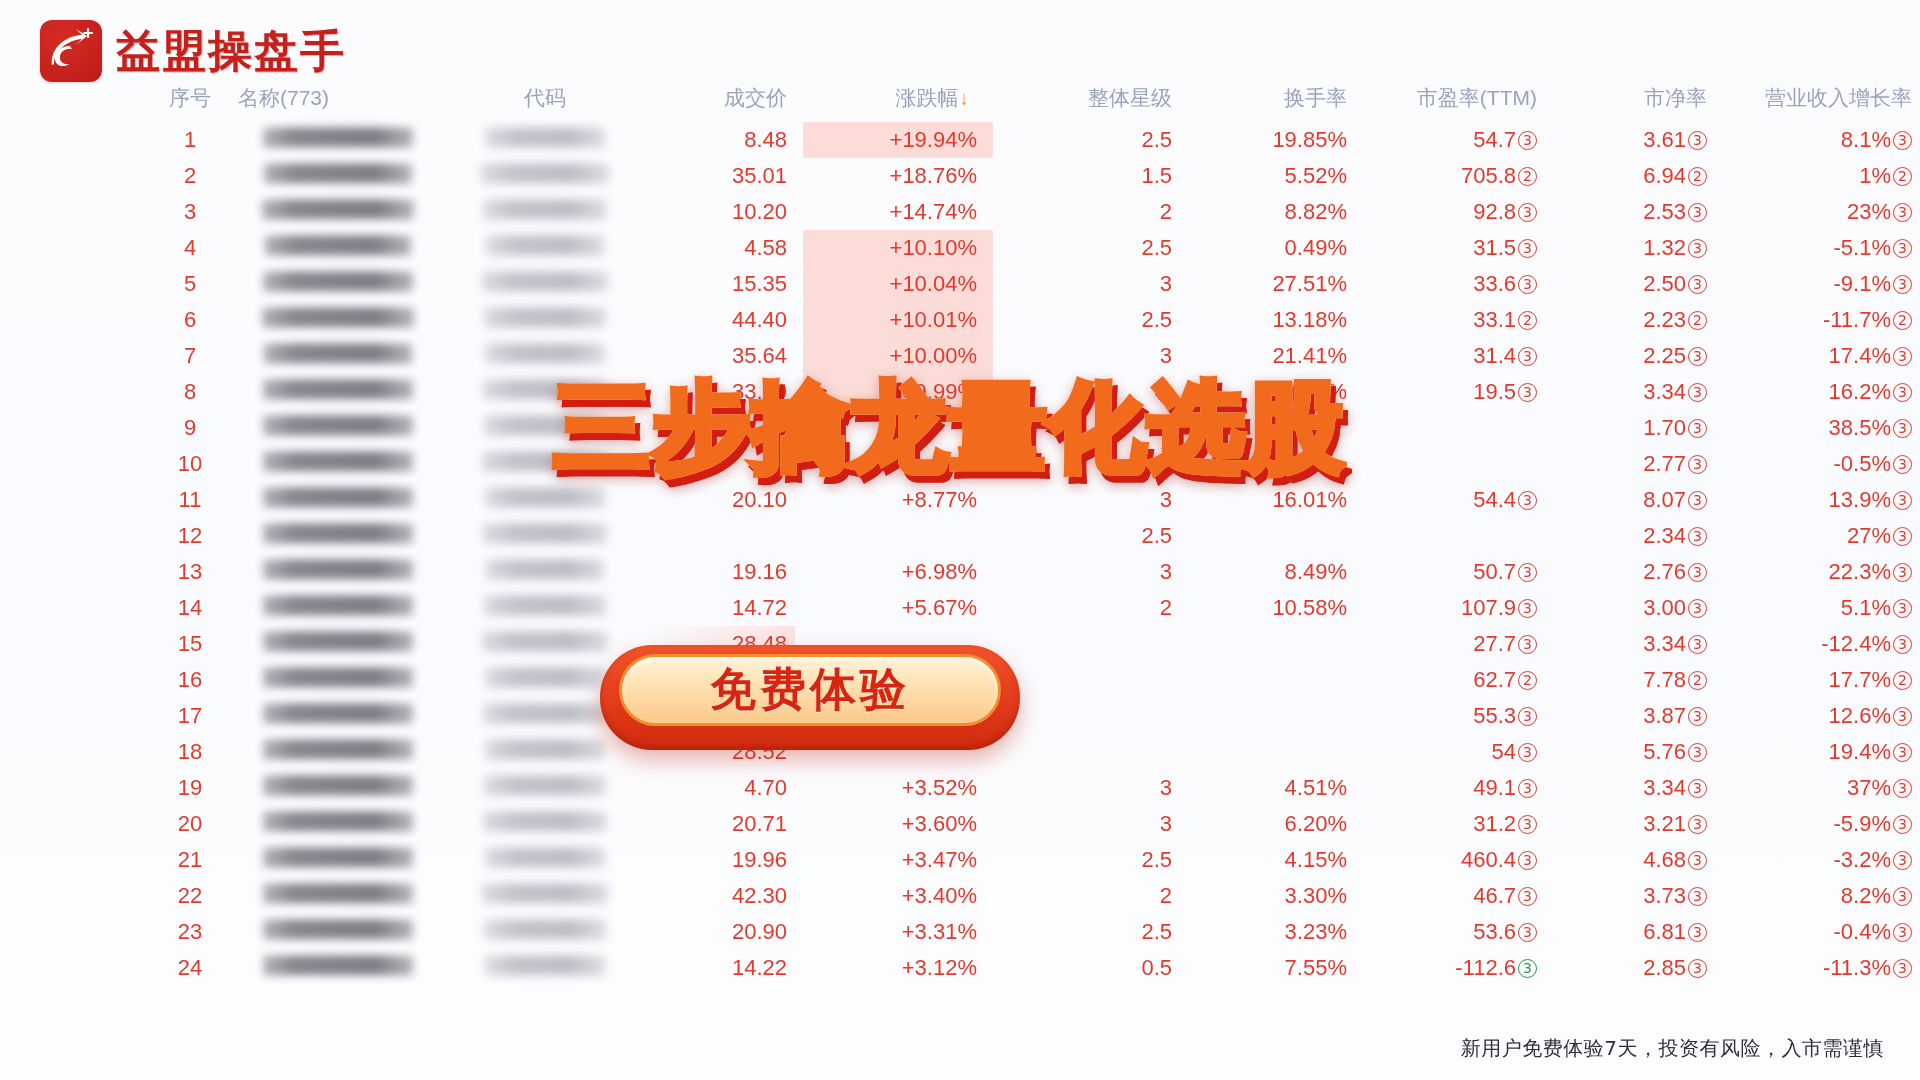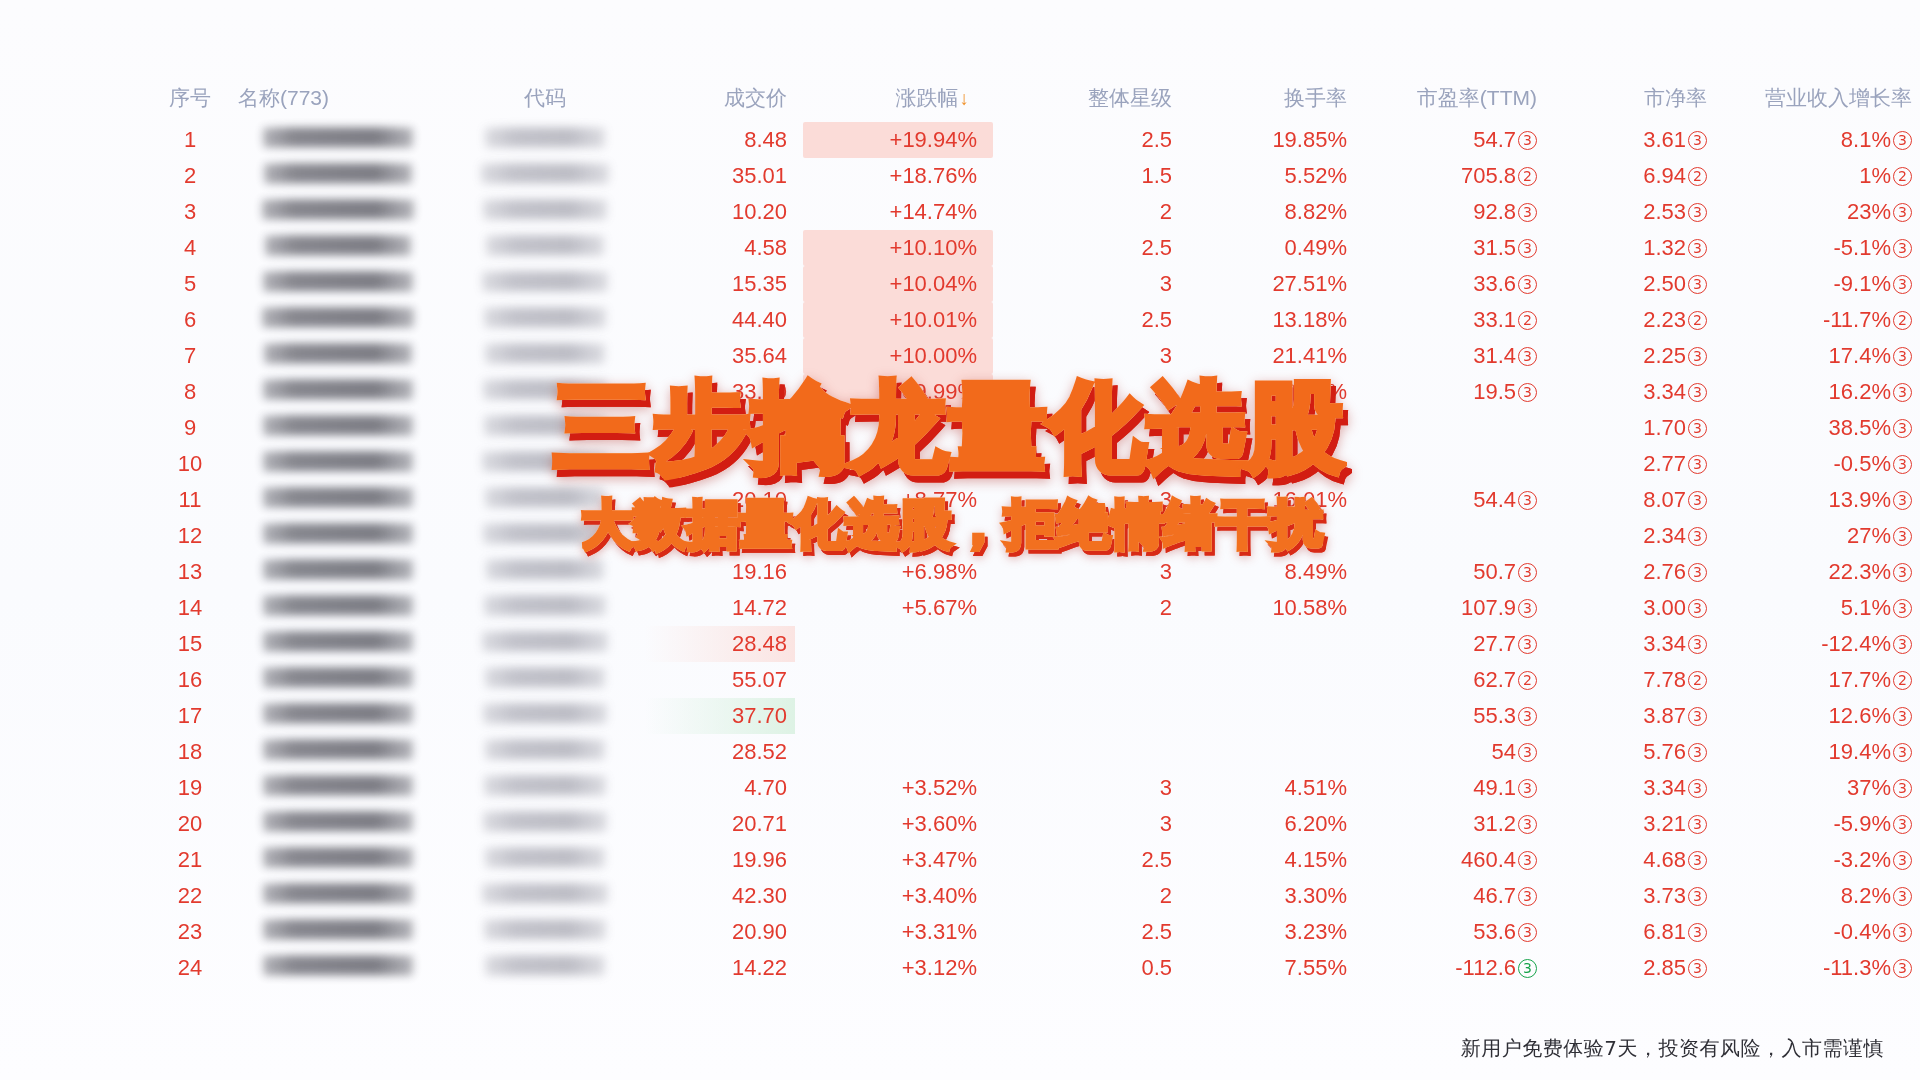--- a/index.html
+++ b/index.html
@@ -228,20 +228,33 @@
     color: #2f2f36;
     letter-spacing: .5px;
     white-space: nowrap;
   }
 </style>
 </head>
 <body>
 
 <div id="app">
 
+  <div class="brand">
+    <div class="brand-logo">
+      <svg viewBox="0 0 62 62" width="62" height="62" aria-hidden="true">
+        <path d="M14 44 C14 30, 28 20, 42 19 L36 25 L47 16 L36 9 L42 15 C24 16, 10 29, 12 45 Z" fill="#ffffff"></path>
+        <path d="M30 26 C20 26, 14 33, 15 40 C16 46, 24 48, 29 44 C23 45, 19 41, 20 36 C21 31, 26 28, 32 29 Z" fill="#ffffff"></path>
+        <g stroke="#ffffff" stroke-width="2.2" stroke-linecap="round">
+          <line x1="48" y1="9" x2="48" y2="17"></line>
+          <line x1="44" y1="13" x2="52" y2="13"></line>
+        </g>
+      </svg>
+    </div>
+    <div class="brand-name">益盟操盘手</div>
+  </div>
 
   <div class="table-wrap">
     <table class="stock">
       <colgroup>
         <col class="c-idx">
           <col class="c-name">
           <col class="c-code">
           <col class="c-price">
           <col class="c-chg">
         <col class="c-star">
@@ -564,19 +577,25 @@
             <td class="ta-r green-val">-112.6<span class="circ green">3</span></td>
             <td class="ta-r">2.85<span class="circ">3</span></td>
             <td class="ta-r">-11.3%<span class="circ">3</span></td>
           </tr>
         </tbody>
     </table>
   </div>
 
   <div class="promo">
     <div class="promo-title">三步擒龙量化选股</div>
-    <div class="promo-sub">大数据量化选股，拒绝情绪干扰</div>
   </div>
 
+  <div class="cta-wrap">
+    <div class="cta-base">
+      <div class="cta-face">
+        <span class="cta-text">免费体验</span>
+      </div>
+    </div>
+  </div>
 
   <div class="disclaimer">新用户免费体验7天，投资有风险，入市需谨慎</div>
 
 </div>
 
 </body></html>

